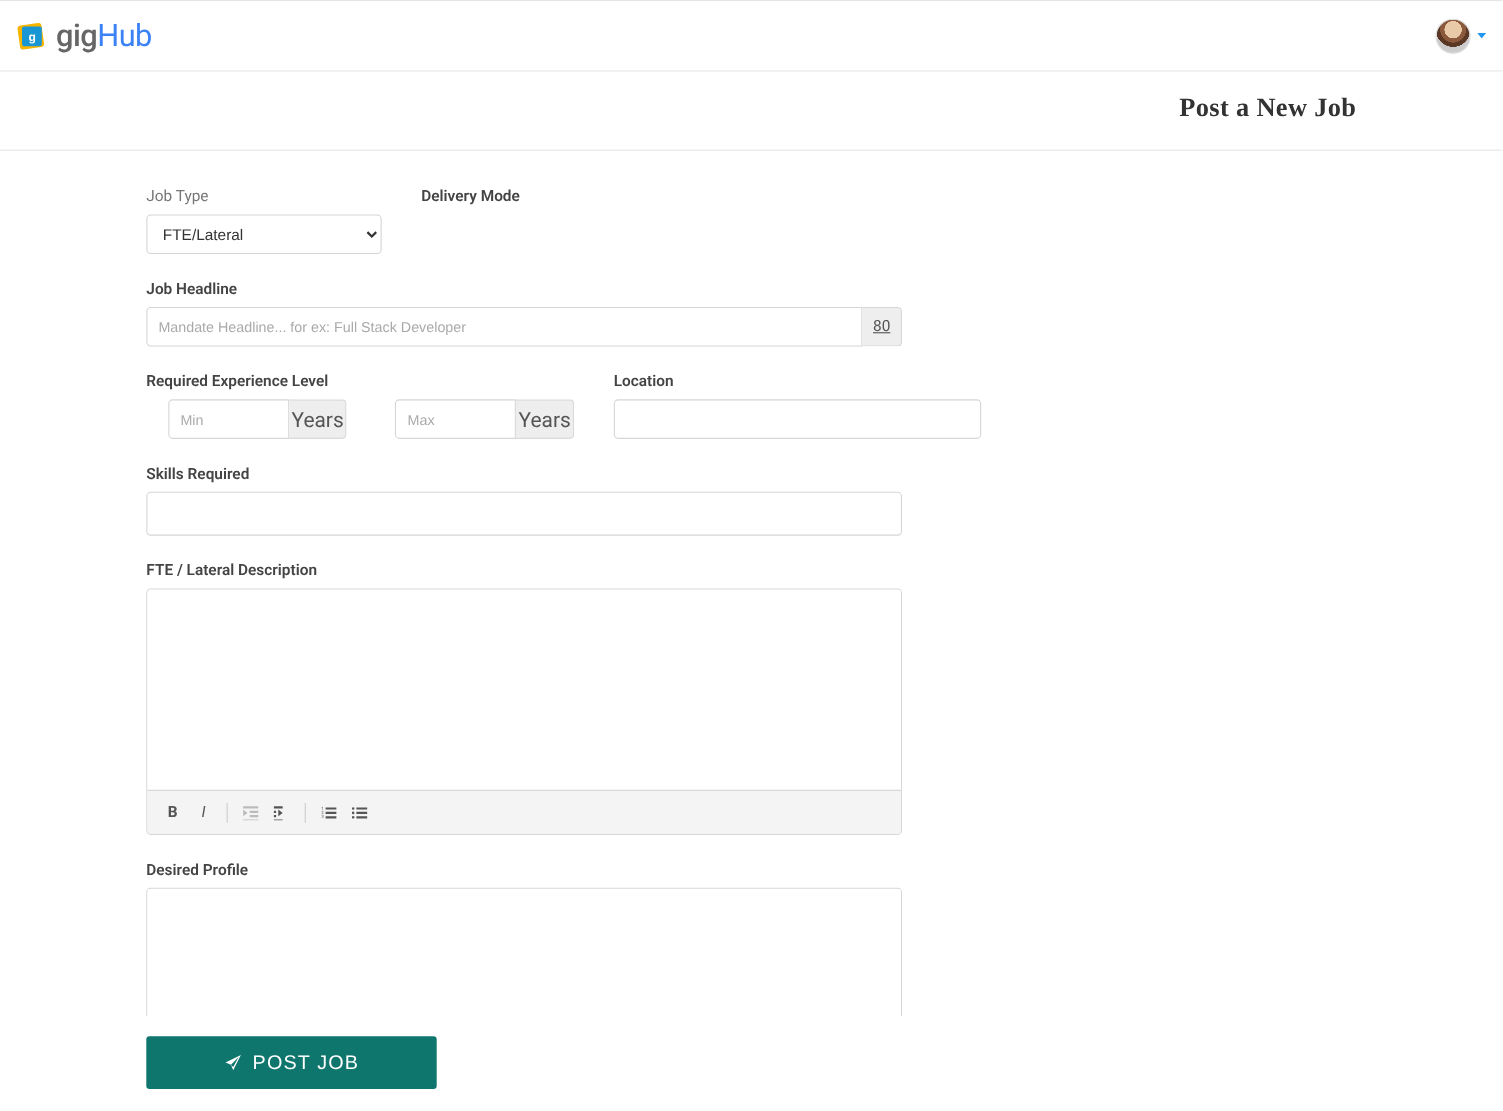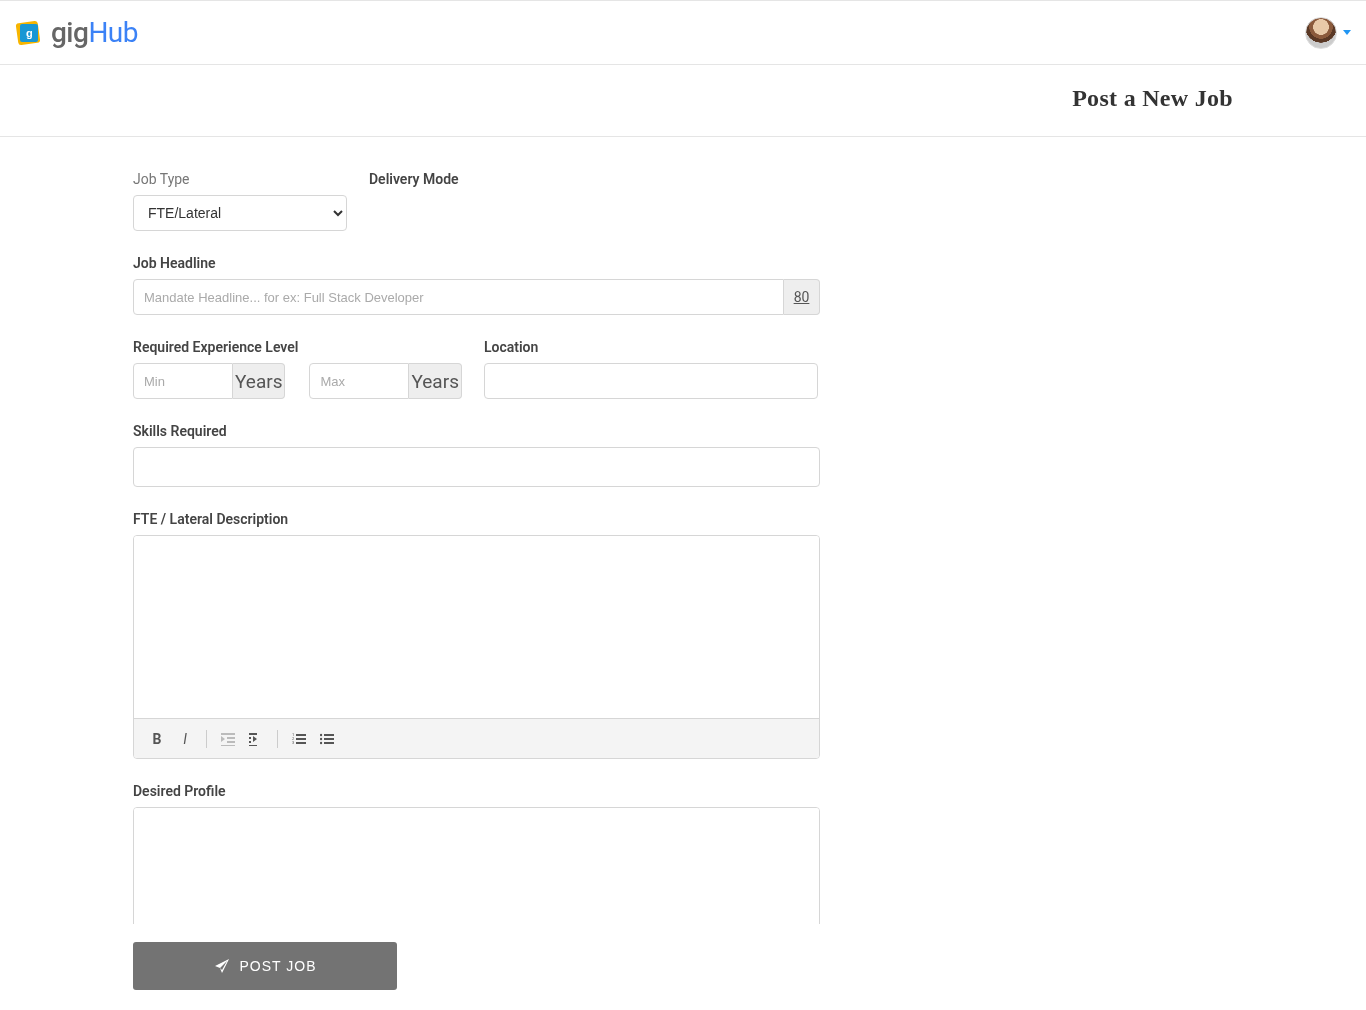--- a/index.html
+++ b/index.html
@@ -11,44 +11,44 @@
   .logo-mark { width: 30px; height: 30px; margin-right: 6px; position: relative; }
   .logo-mark svg { width: 30px; height: 30px; }
   .logo-text .g { color: #666; }
   .logo-text .hub { color: #3b82f6; font-weight: 400; }
   .user-menu { display: flex; align-items: center; gap: 6px; cursor: pointer; }
   .avatar { width: 32px; height: 32px; border-radius: 50%; background: radial-gradient(circle at 50% 30%, #e8c9a8 0 30%, #8b5a3c 31% 45%, #5a3825 46% 60%, #ccc 61% 100%); border: 1px solid #ddd; }
   .caret { width: 0; height: 0; border-left: 4px solid transparent; border-right: 4px solid transparent; border-top: 5px solid #2196f3; }
   .page-title-bar { border-bottom: 1px solid #e5e5e5; padding: 20px 0 24px; text-align: right; }
   .page-title { font-size: 24px; font-weight: 600; color: #333; font-family: Georgia, 'Times New Roman', serif; letter-spacing: 0.3px; }
   .form-area { padding-top: 34px; padding-bottom: 110px; }
-  .row { display: flex; gap: 22px; margin-bottom: 24px; flex-wrap: wrap; }
+  .row { display: flex; gap: 36px; margin-bottom: 24px; flex-wrap: wrap; }
   .field { display: flex; flex-direction: column; }
   .label { font-size: 14px; font-weight: 600; color: #444; margin-bottom: 8px; }
   .label-muted { font-size: 14px; color: #777; margin-bottom: 8px; }
   select, input[type=text] { height: 36px; border: 1px solid #d6d6d6; border-radius: 4px; padding: 0 10px; font-size: 14px; color: #333; background: #fff; }
   select { appearance: auto; }
   .select-w { width: 214px; }
   .headline-group { display: flex; width: 687px; }
   .headline-group input { flex: 1; border-top-right-radius: 0; border-bottom-right-radius: 0; }
   .headline-count { width: 36px; height: 36px; border: 1px solid #d6d6d6; border-left: none; border-top-right-radius: 4px; border-bottom-right-radius: 4px; background: #eee; display: flex; align-items: center; justify-content: center; font-size: 14px; color: #555; text-decoration: underline; }
   .exp-group { display: flex; gap: 24px; }
   .year-input { display: flex; }
-  .year-input input { width: 100px; border-top-right-radius: 0; border-bottom-right-radius: 0; }
+  .year-input input { width: 110px; border-top-right-radius: 0; border-bottom-right-radius: 0; margin-left: 20px; }
   .year-suffix { height: 36px; border: 1px solid #d6d6d6; border-left: none; border-top-right-radius: 4px; border-bottom-right-radius: 4px; background: #eee; display: flex; align-items: center; justify-content: center; font-size: 19px; color: #555; padding: 0 2px; }
   .location-input { width: 334px; }
   .skills-input { width: 687px; height: 40px; border: 1px solid #d6d6d6; border-radius: 4px; padding: 0 10px; }
   .editor { width: 687px; border: 1px solid #d6d6d6; border-radius: 4px; overflow: hidden; }
   .editor-body { height: 182px; background: #fff; }
   .editor-toolbar { height: 40px; background: #f4f4f4; border-top: 1px solid #d6d6d6; display: flex; align-items: center; padding: 0 12px; gap: 6px; }
   .tb-btn { width: 22px; height: 22px; display: flex; align-items: center; justify-content: center; color: #555; cursor: pointer; font-size: 14px; }
   .tb-btn.disabled { color: #bbb; cursor: default; }
   .tb-sep { width: 1px; height: 18px; background: #ccc; margin: 0 4px; }
   .footer-bar { position: fixed; bottom: 0; left: 0; right: 0; background: #fff; padding: 18px 0 20px; }
-  .post-btn { display: inline-flex; align-items: center; justify-content: center; gap: 10px; background: #737373; color: #fff; font-size: 14px; font-weight: 500; letter-spacing: 1px; border: none; border-radius: 3px; width: 264px; height: 48px; cursor: pointer; }
+  .post-btn { display: inline-flex; align-items: center; justify-content: center; gap: 10px; background: #0f766e; color: #fff; font-size: 18px; font-weight: 500; letter-spacing: 1px; border: none; border-radius: 3px; width: 264px; height: 48px; cursor: pointer; }
   .post-btn svg { width: 16px; height: 16px; fill: #fff; }
   input::placeholder { color: #aaa; font-size: 13px; }
   .editor2-body { height: 160px; }
 </style>
 </head>
 <body>
 
 <div class="topbar">
   <div class="container topbar-inner">
     <div class="logo">

